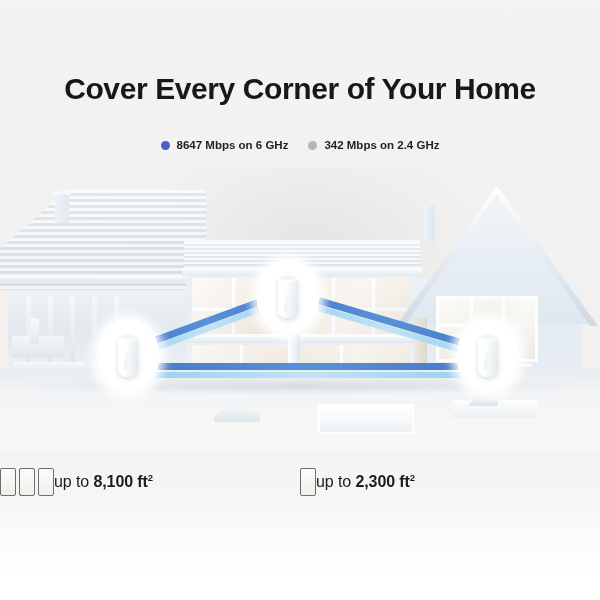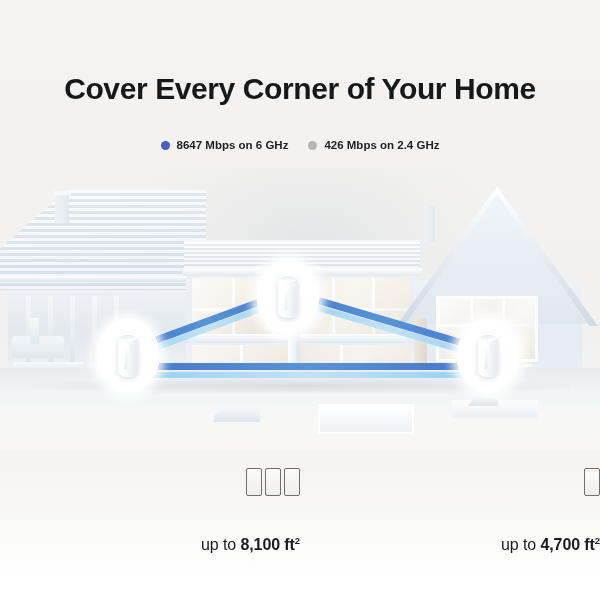--- a/index.html
+++ b/index.html
@@ -469,23 +469,22 @@
   .coverage {
     position: absolute;
     left: 0;
     top: 462px;
     width: 600px;
     display: flex;
   }
   .cov-col {
     flex: 1 1 0;
     display: flex;
-    flex-direction: column;
-    align-items: flex-end;
-    gap: 33px;
+    flex-direction: row;
+    align-items: center;
   }
   .cov-icons {
     display: flex;
     gap: 3px;
     height: 34px;
     align-items: flex-end;
   }
   .dev-icon {
     width: 16px;
     height: 28px;
@@ -526,21 +525,21 @@
 
   <div class="headline">Cover Every Corner of Your Home</div>
 
   <div class="legend">
     <div class="legend-item">
       <span class="legend-dot" id="dot0" style="background: rgb(74, 95, 193);"></span>
       <span>8647 Mbps on 6 GHz</span>
     </div>
     <div class="legend-item">
       <span class="legend-dot" id="dot2" style="background: rgb(182, 182, 182);"></span>
-      <span>426 Mbps on 2.4 GHz</span>
+      <span>342 Mbps on 2.4 GHz</span>
     </div>
   </div>
 
   <div class="scene">
     <div class="scene-glow"></div>
 
     <div class="wing-left-body"></div>
     <div class="wing-left-porch"></div>
     <div class="porch-col" style="left:26px"></div>
     <div class="porch-col" style="left:48px"></div>
@@ -635,18 +634,18 @@
         <span class="lead">up to </span><span class="val">8,100 ft</span><sup>2</sup>
       </div>
     </div>
 
 
     <div class="cov-col">
       <div class="cov-icons">
         <div class="dev-icon"></div>
       </div>
       <div class="cov-label">
-        <span class="lead">up to </span><span class="val">4,700 ft</span><sup>2</sup>
+        <span class="lead">up to </span><span class="val">2,300 ft</span><sup>2</sup>
       </div>
     </div>
 
   </div>
 </div>
 
 </body></html>

